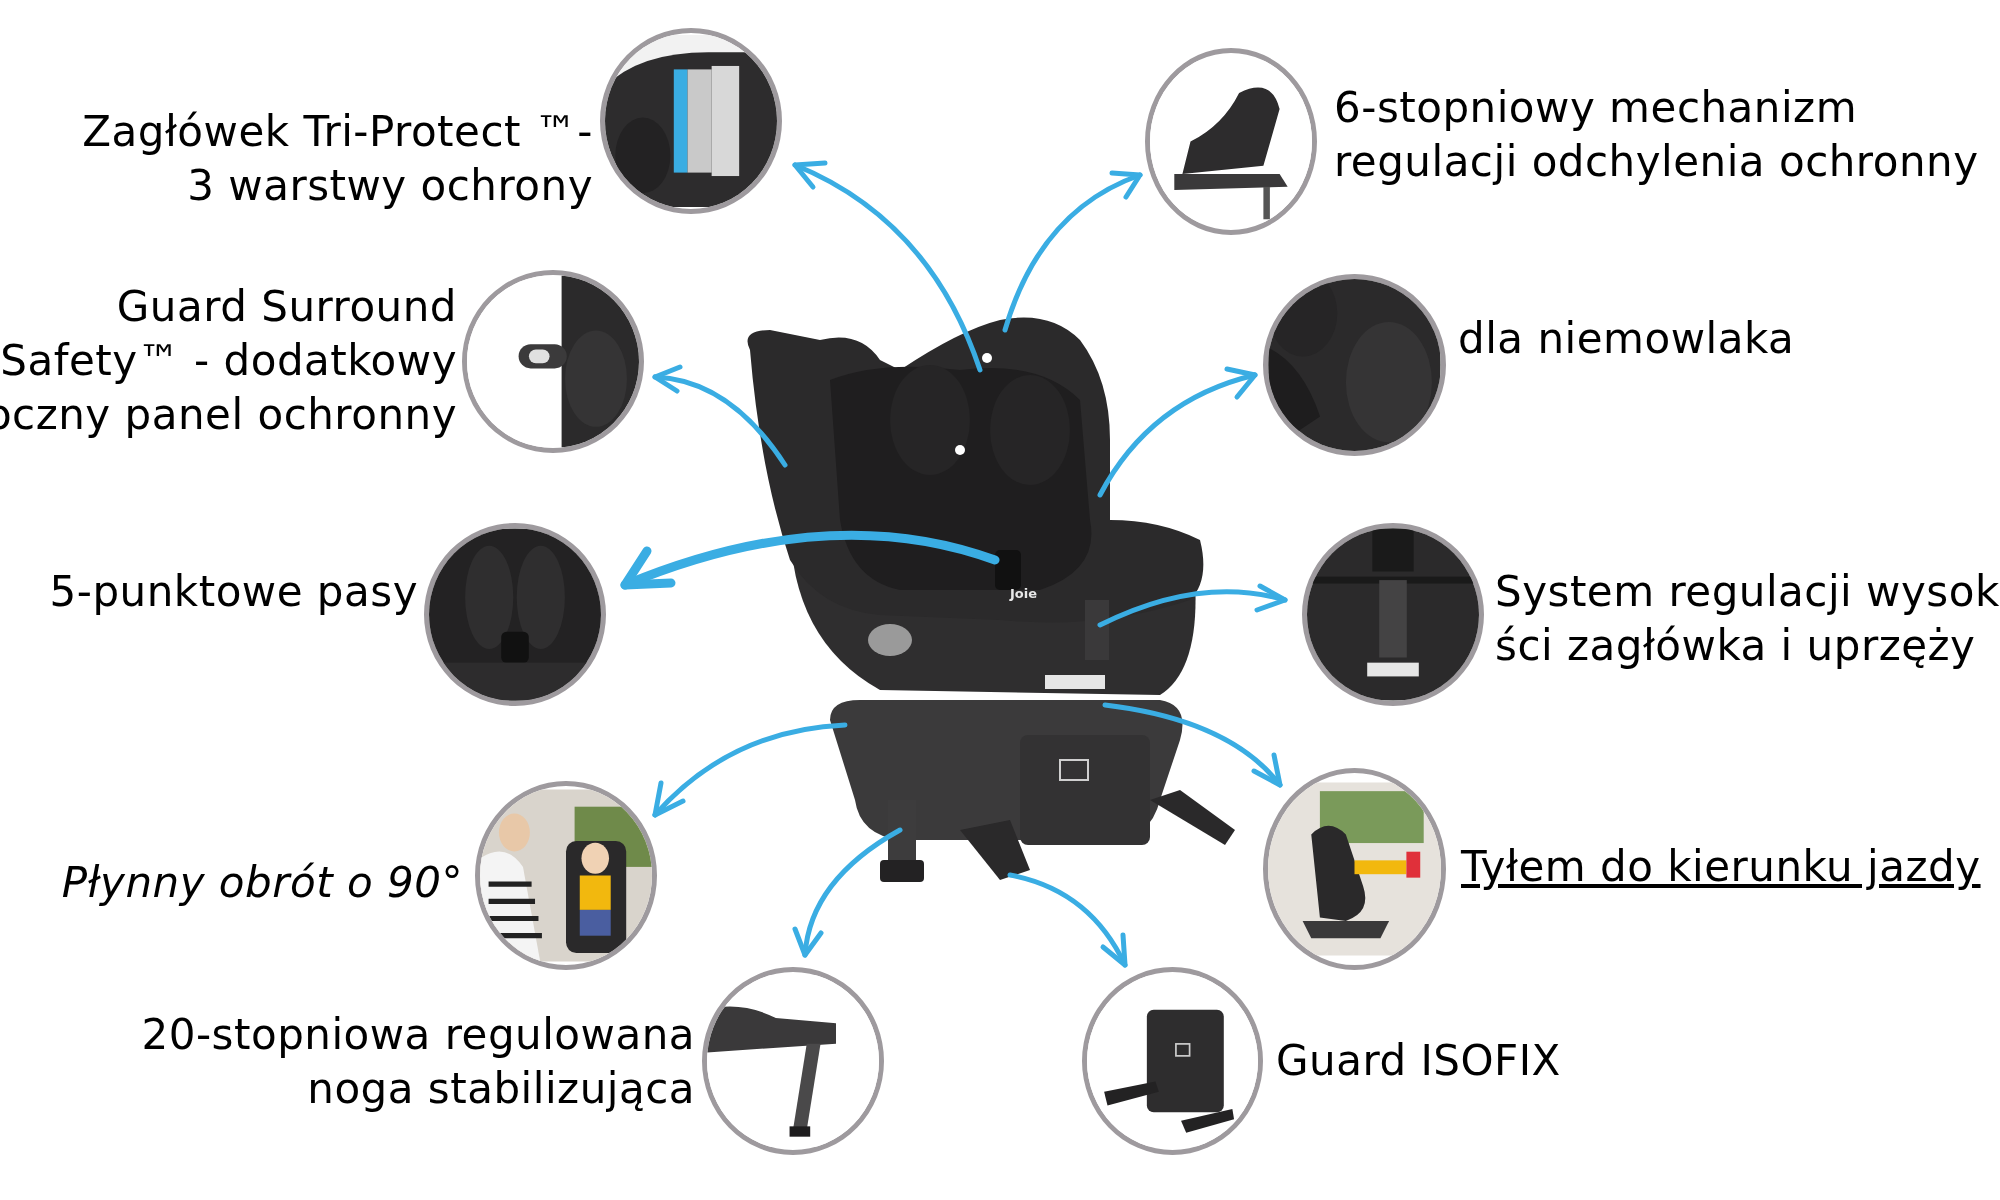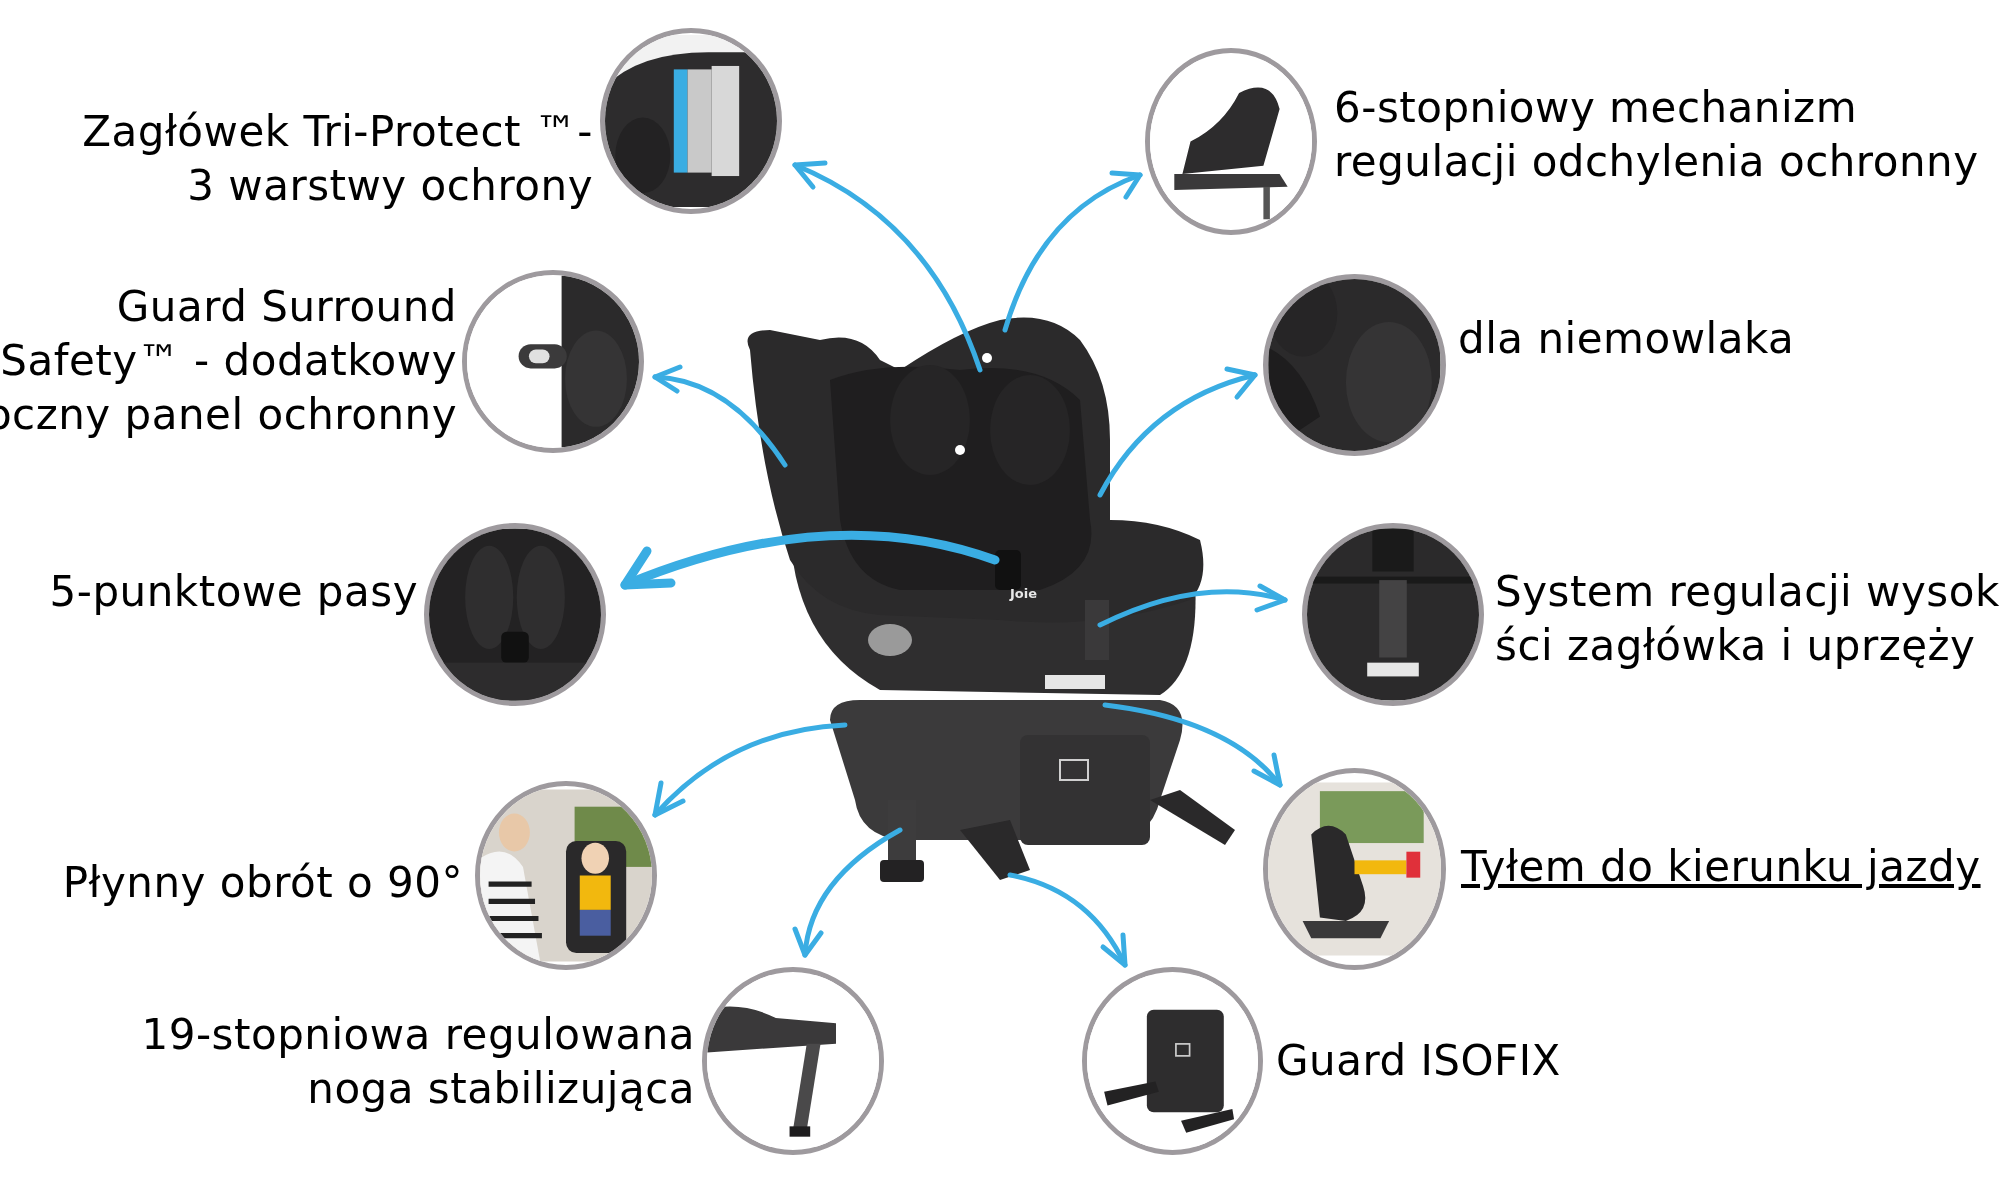--- a/index.html
+++ b/index.html
@@ -202,28 +202,28 @@
 
 <div class="label right" style="right:1582px;top:565px;margin-left:28px;">
   <div>5-punktowe pasy</div>
 </div>
 
 <div class="label left" style="left:1495px;top:565px;">
   <div>System regulacji wysoko-</div>
   <div>ści zagłówka i uprzęży</div>
 </div>
 
-<div class="label right" style="right:1537px;top:856px;">
+<div class="label right" style="right:1537px;top:856px;font-style:italic;">
   <div>Płynny obrót o 90°</div>
 </div>
 
 <div class="label left" style="left:1461px;top:840px;text-decoration:underline;">
   <div>Tyłem do kierunku jazdy</div>
 </div>
 
 <div class="label right" style="right:1305px;top:1008px;">
-  <div>19-stopniowa regulowana</div>
+  <div>20-stopniowa regulowana</div>
   <div>noga stabilizująca</div>
 </div>
 
 <div class="label left" style="left:1276px;top:1034px;">
   <div>Guard ISOFIX</div>
 </div>
 
 </body></html>

